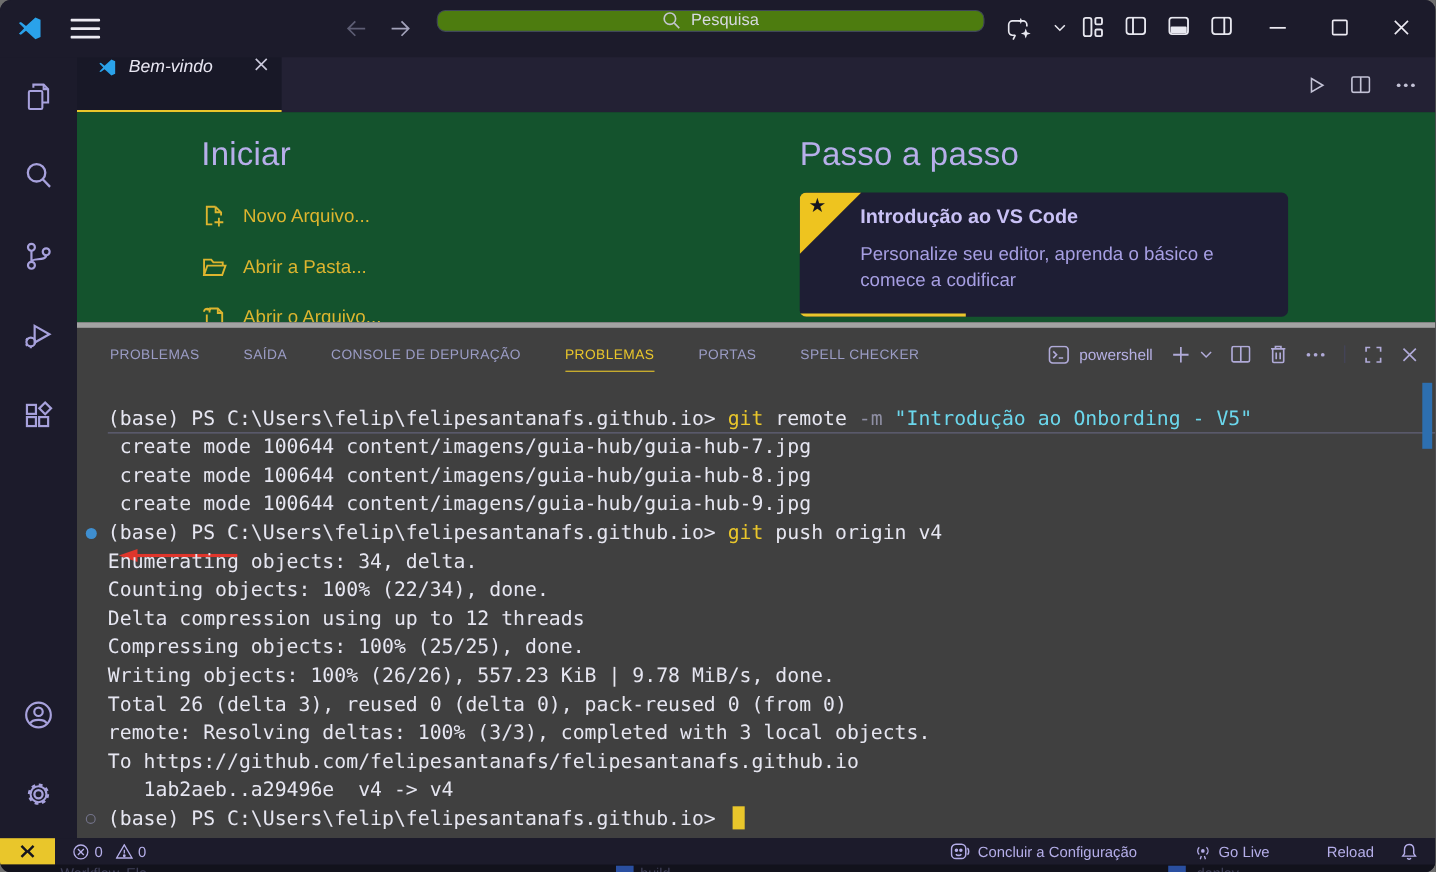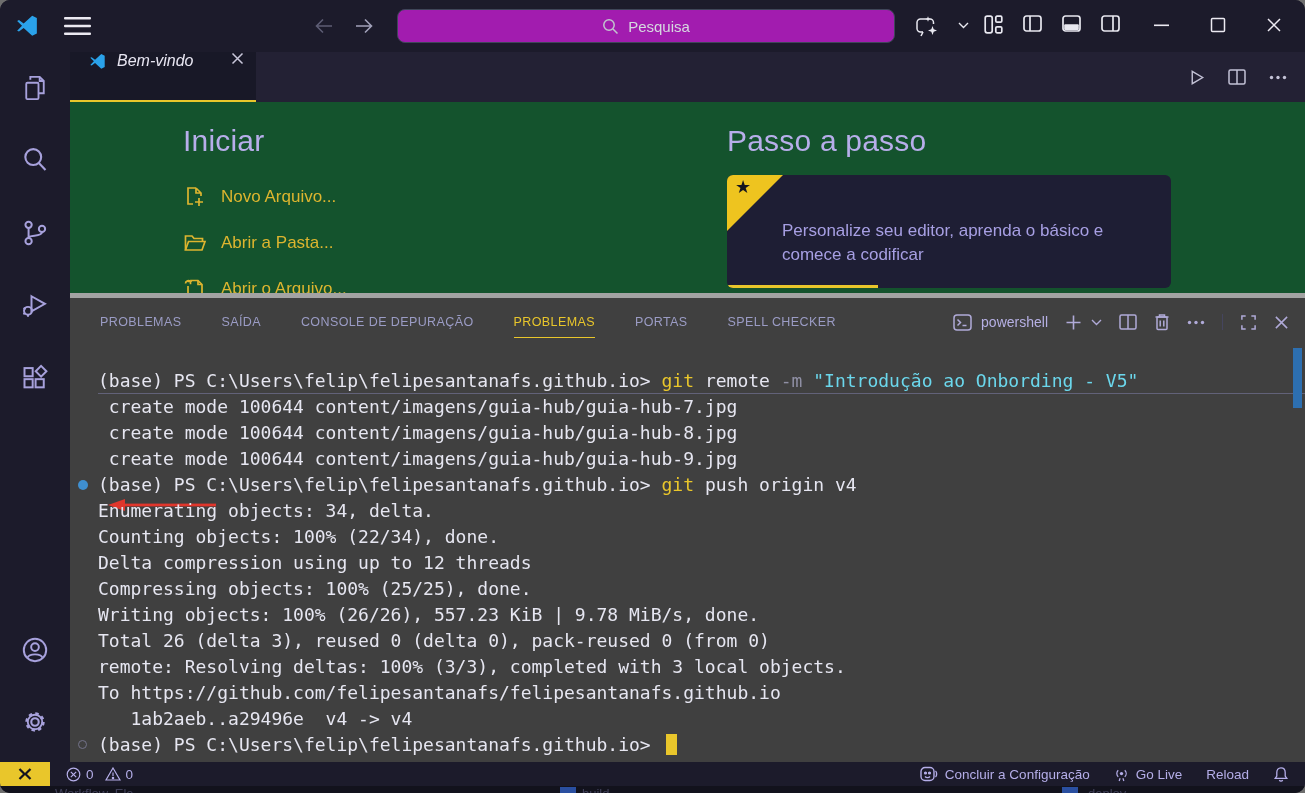--- a/index.html
+++ b/index.html
@@ -6,21 +6,21 @@
   html,body { width:1305px; height:793px; background:#6e6e6e; font-family:"Liberation Sans",sans-serif; overflow:hidden; }
   .window { position:relative; width:1305px; height:793px; background:#1c1b2b; border-radius:10px; overflow:hidden; }
 
   
   .titlebar { position:absolute; top:0; left:0; width:100%; height:52px; background:#1c1b2b; }
   .titlebar .logo { position:absolute; left:14px; top:13px; width:26px; height:26px; }
   .hamburger { position:absolute; left:64px; top:16px; width:30px; height:20px; background:none; border:none; cursor:pointer; }
   .nav { position:absolute; top:17px; width:20px; height:18px; }
   .nav.back { left:314px; color:#5d5d74; }
   .nav.fwd { left:354px; color:#a2a2ba; }
-  .searchbox { position:absolute; left:397px; top:9px; width:498px; height:34px; background:#a21caf; border:1px solid #3f4659; border-radius:8px; display:flex; align-items:center; justify-content:center; gap:9px; color:#d6d9e0; font-size:15px; }
+  .searchbox { position:absolute; left:397px; top:9px; width:498px; height:20px; background:#4d7c0f; border:1px solid #3f4659; border-radius:8px; display:flex; align-items:flex-start; justify-content:center; gap:9px; color:#d6d9e0; font-size:15px; }
   .tb-ico { position:absolute; top:15px; color:#e8e8f0; }
   .winbtn { position:absolute; top:17px; color:#eceaf2; }
 
   
   .activitybar { position:absolute; top:52px; left:0; width:70px; bottom:31px; background:#1c1b2b; }
   .ab-ico { position:absolute; left:21px; width:28px; height:28px; color:#a7a1dc; }
 
   
   .main { position:absolute; top:52px; left:70px; right:0; bottom:31px; }
 
@@ -65,21 +65,21 @@
   .red-arrow { margin-left:10px; vertical-align:-1px; }
   .cursor { display:inline-block; width:11px; height:21px; background:#e9c62b; vertical-align:-4px; margin-left:4px; }
   .scroll-thumb { position:absolute; right:3px; top:2px; width:9px; height:60px; background:#2d6fb0; }
 
   
   .statusbar { position:absolute; left:0; right:0; top:762px; height:24px; background:#1c1b2b; display:flex; align-items:center; color:#b5aee9; font-size:13.5px; }
   .remote { width:50px; height:24px; background:#e9c62b; display:flex; align-items:center; justify-content:center; cursor:pointer; }
   .problems { display:flex; align-items:center; gap:5px; margin-left:16px; cursor:pointer; }
   .problems .num { margin-right:6px; }
   .sb-right { margin-left:auto; display:flex; align-items:center; gap:24px; margin-right:16px; }
-  .sb-item { display:flex; align-items:flex-end; gap:7px; cursor:pointer; }
+  .sb-item { display:flex; align-items:flex-end; gap:7px; cursor:pointer;margin-left:28px; }
 
   
   .bleed { position:absolute; left:0; right:0; top:786px; height:7px; background:#12121c; overflow:hidden; }
   .bleed span { position:absolute; top:0; color:#41415a; font-size:13px; }
   .bleed .b-left { left:55px; } .bleed .b-mid { left:582px; } .bleed .b-right { left:1088px; }
   .bleed i { position:absolute; top:1px; width:16px; height:6px; background:#2a4fa0; }
   .bleed .i1 { left:560px; } .bleed .i2 { left:1062px; }
 
   svg { display:block; }
 </style>
@@ -298,20 +298,21 @@
               </span>
               <span>Abrir o Arquivo...</span>
             </div>
           </div>
       </div>
       <div class="steps-col">
         <h1 class="welcome-h">Passo a passo</h1>
         <div class="card">
           <span class="ribbon"></span>
           <span class="ribbon-star">★</span>
+          <div class="card-title">Introdução ao VS Code</div>
           <div class="card-desc">Personalize seu editor, aprenda o básico e comece a codificar</div>
           <div class="card-progress" style="width: 34%;"></div>
         </div>
       </div>
     </div>
 
     <div class="panel">
       <div class="panel-bar">
         <div class="ptabs">
             <div class="ptab">PROBLEMAS</div>

